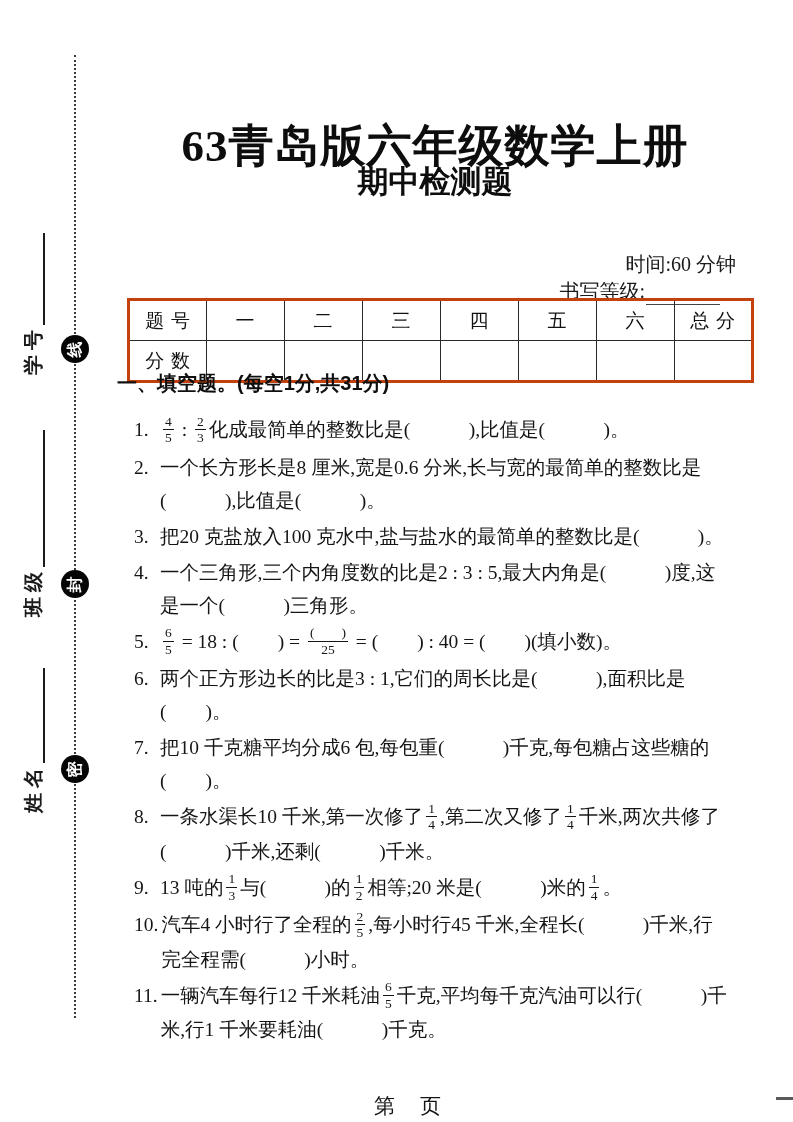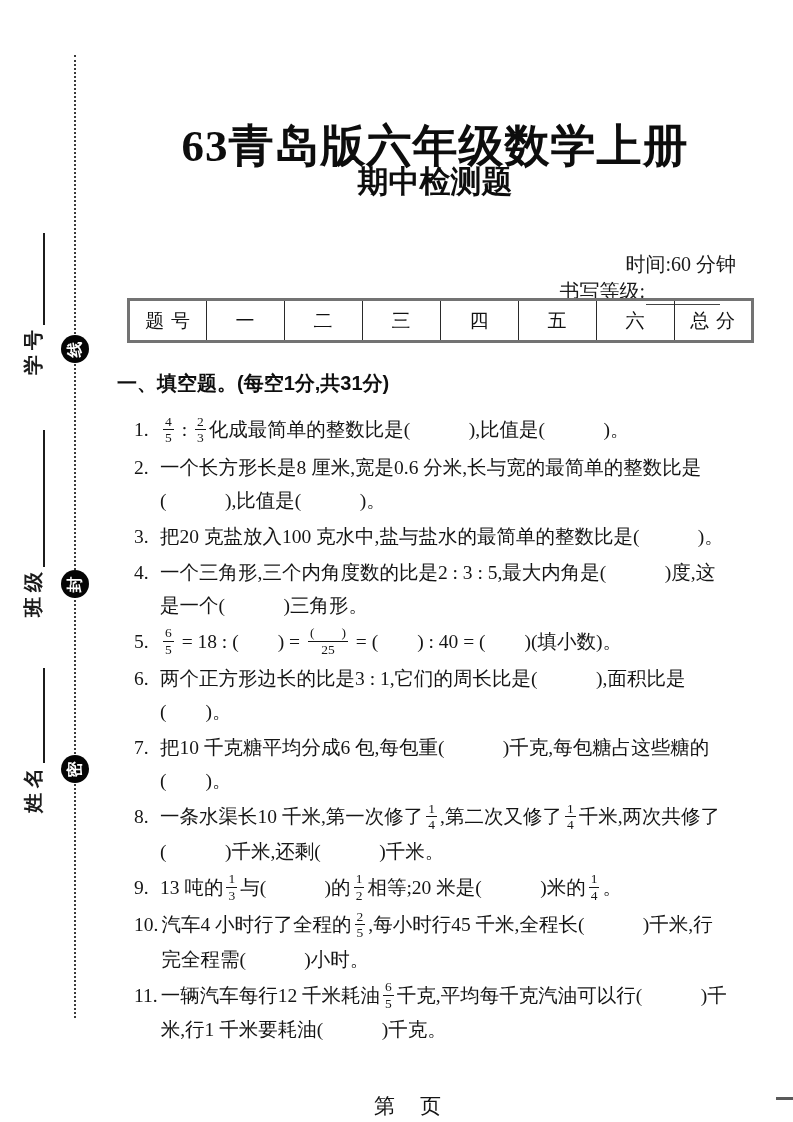--- a/index.html
+++ b/index.html
@@ -50,21 +50,21 @@
   }
   
   .score-table{
     position:absolute;top:298px;left:127px;width:627px;
     border-collapse:collapse;table-layout:fixed;
   }
   .score-table td{
     border:1.2px solid #2a2a2a;height:37px;text-align:center;
     font-size:19px;letter-spacing:1px;color:#111;
   }
-  .score-table{border:3px solid #737373;padding-left:16px;}
+  .score-table{border:3px solid #c2410c;padding-left:16px;}
   
   .section-heading{
     position:absolute;top:370px;left:117px;
     font-family:"Liberation Sans","DejaVu Sans",sans-serif;
     font-weight:bold;font-size:20px;color:#0f0f0f;
   }
   
   .questions{
     position:absolute;top:413px;left:134px;width:648px;
     font-size:19.5px;color:#151515;
@@ -139,20 +139,30 @@
     <tr>
       <td>题 号</td>
       <td>一</td>
       <td>二</td>
       <td>三</td>
       <td>四</td>
       <td>五</td>
       <td>六</td>
       <td>总 分</td>
     </tr>
+    <tr>
+      <td>分 数</td>
+      <td></td>
+      <td></td>
+      <td></td>
+      <td></td>
+      <td></td>
+      <td></td>
+      <td></td>
+    </tr>
   </tbody>
 </table>
 
 <div class="section-heading">一、填空题。(每空1分,共31分)</div>
 
 <div class="questions" id="questions">
     <div class="q">
       <span class="qnum">1.</span>
       <div class="qbody"><span class="frac">
           <span class="num">4</span>

